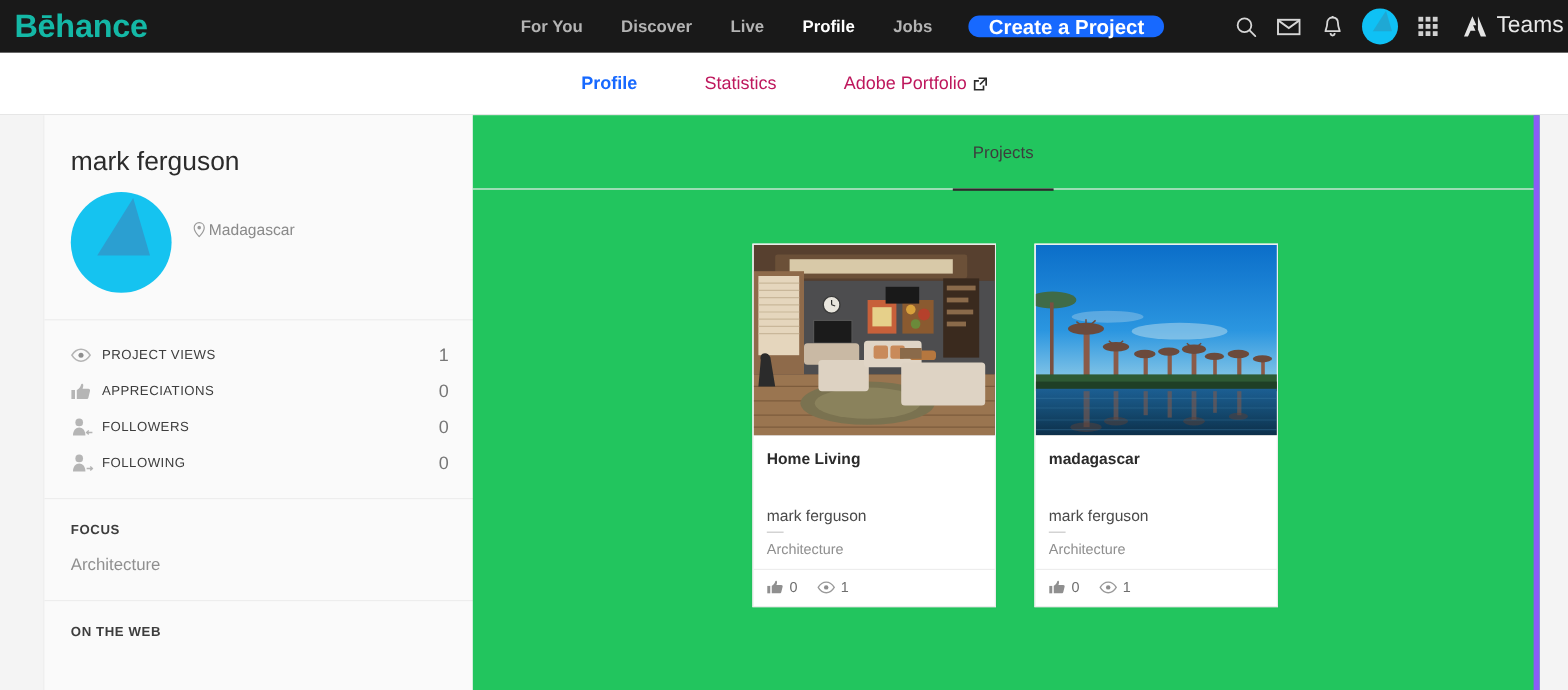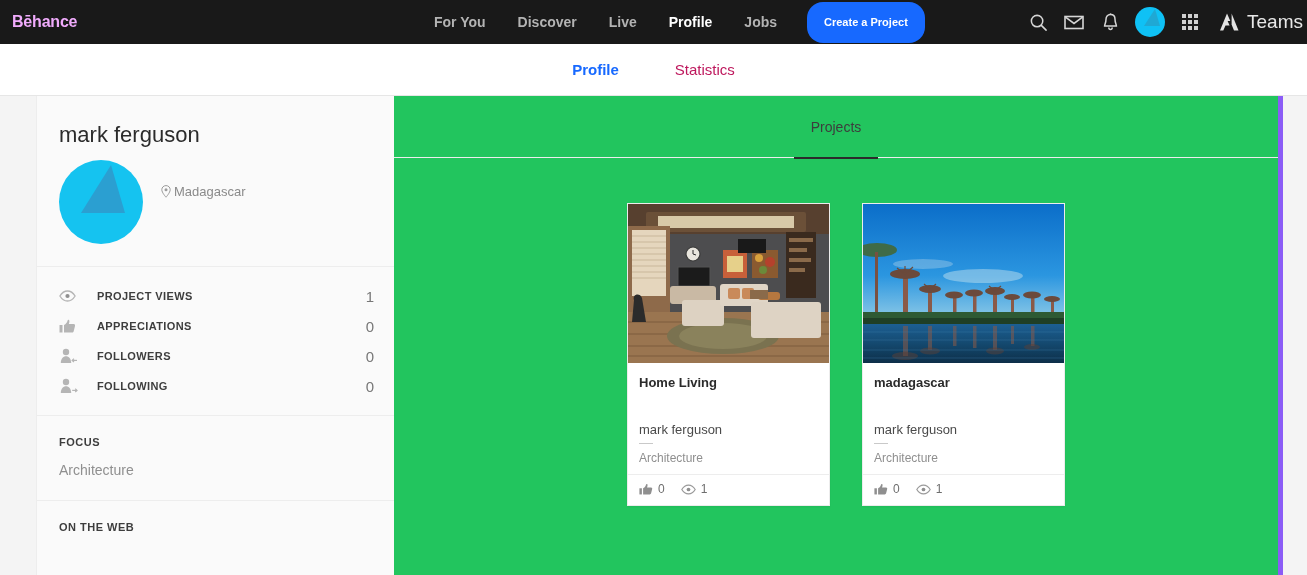--- a/index.html
+++ b/index.html
@@ -14,22 +14,22 @@
   
   .topnav {
     position: relative;
     height: 44px;
     background: #191919;
     display: flex;
     align-items: center;
     padding: 0 14px 0 12px;
   }
   .brand {
-    color: #f0abfc;
-    font-size: 16px;
+    color: #14b8a6;
+    font-size: 27px;
     font-weight: bold;
     letter-spacing: -0.2px;
     white-space: nowrap;
   }
   .nav-center {
     position: absolute;
     left: 434px;
     top: 0;
     height: 44px;
     display: flex;
@@ -43,25 +43,25 @@
     padding: 14px 16px;
     line-height: 44px;
     white-space: nowrap;
     cursor: pointer;
   }
   .nav-link.first { padding-left: 0; }
   .nav-link.active { color: #ffffff; }
   .create-btn {
     background: #1769ff;
     color: #ffffff;
-    font-size: 11px;
+    font-size: 17px;
     font-weight: bold;
     border: none;
     border-radius: 16px;
-    height: 41px;
+    height: 18px;
     padding: 0 17px;
     margin-left: 14px;
     cursor: pointer;
     font-family: inherit;
     white-space: nowrap;
   }
   .nav-right {
     position: absolute;
     right: 0;
     top: 0;
@@ -209,26 +209,25 @@
   }
   .stat-icon {
     width: 26px;
     display: flex;
     align-items: center;
     justify-content: flex-start;
     flex: none;
   }
   .stat-label {
     font-size: 11px;
-    font-weight: bold;
+    font-weight: normal;
     color: #3d3d3d;
     letter-spacing: 0.4px;
     flex: 1;
     white-space: nowrap;
-    margin-left: 12px;
   }
   .stat-val {
     font-size: 15px;
     color: #777777;
     text-align: right;
     white-space: nowrap;
   }
 
   
   .block { padding: 20px 22px 22px 22px; }
@@ -401,20 +400,28 @@
     </div>
   </div>
 </div>
 
 <div class="subnav">
   <div class="subnav-item active">
     <span>Profile</span>
   </div>
   <div class="subnav-item">
     <span>Statistics</span>
+  </div>
+  <div class="subnav-item">
+    <span>Adobe Portfolio</span>
+    <svg width="12" height="12" viewBox="0 0 12 12">
+        <path d="M4.5 1.2 L10.8 1.2 L10.8 7.5" fill="none" stroke="#2b2b2b" stroke-width="1.4"></path>
+        <path d="M10.8 1.2 L5.6 6.4" fill="none" stroke="#2b2b2b" stroke-width="1.4"></path>
+        <path d="M8.6 7.2 L8.6 10.8 L1.2 10.8 L1.2 3.4 L4.8 3.4" fill="none" stroke="#2b2b2b" stroke-width="1.4"></path>
+      </svg>
   </div>
 </div>
 
 <div class="page">
 
   <div class="sidebar">
 
     <div class="profile-block">
       <div class="profile-name">mark ferguson</div>
       <div class="profile-row">

